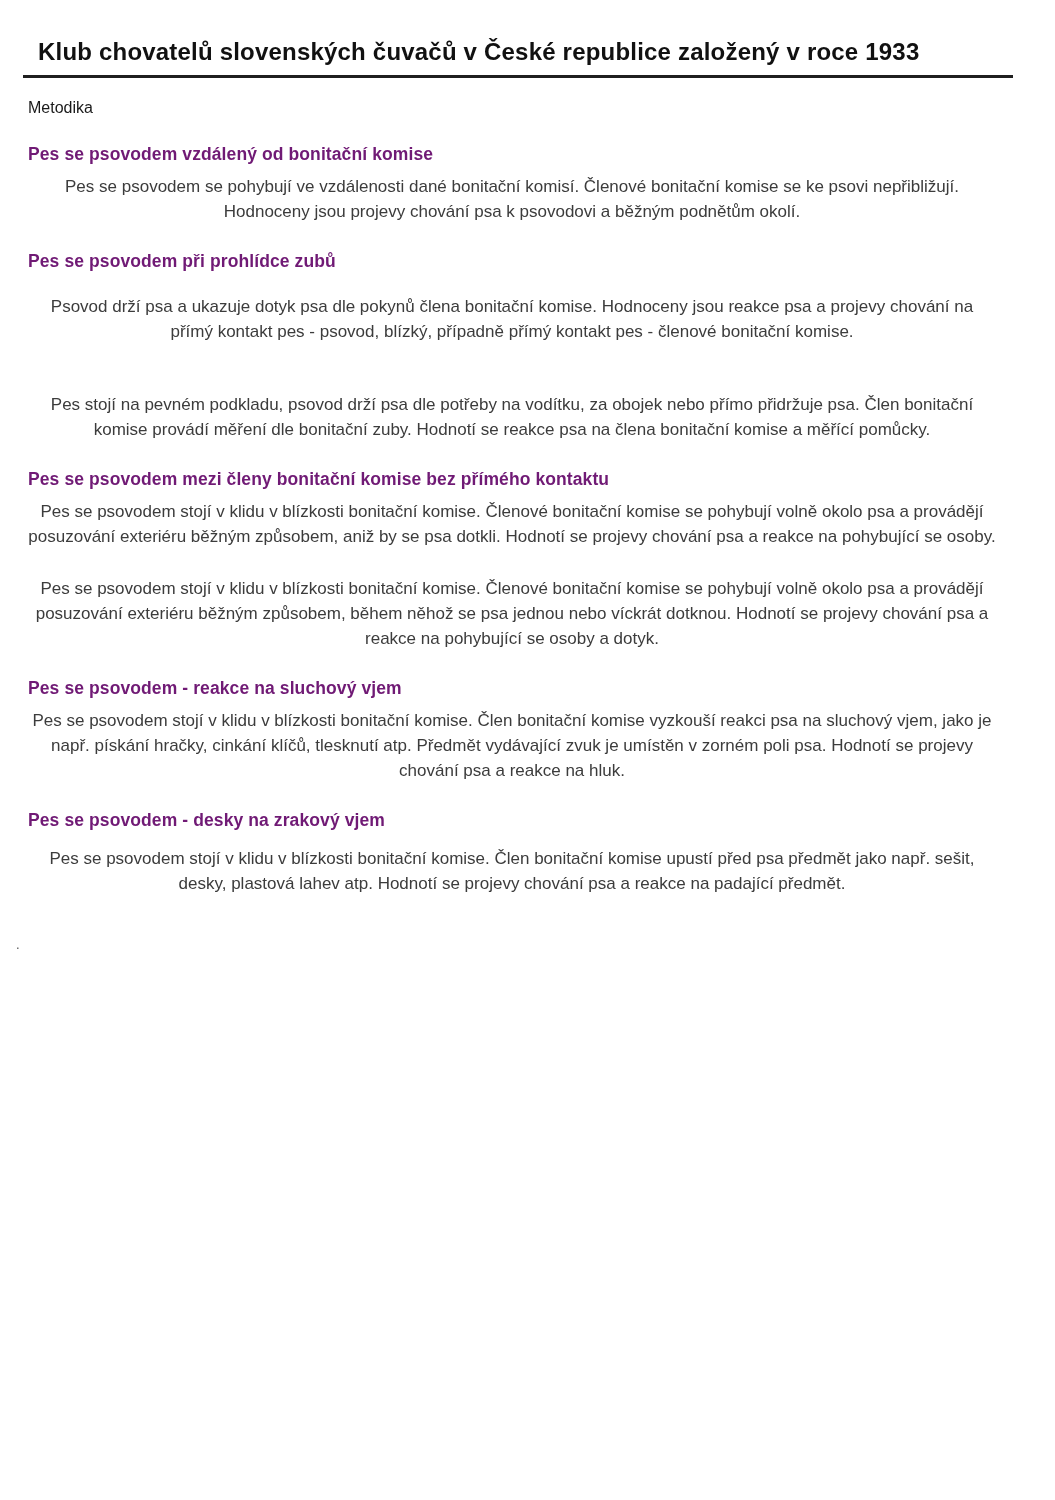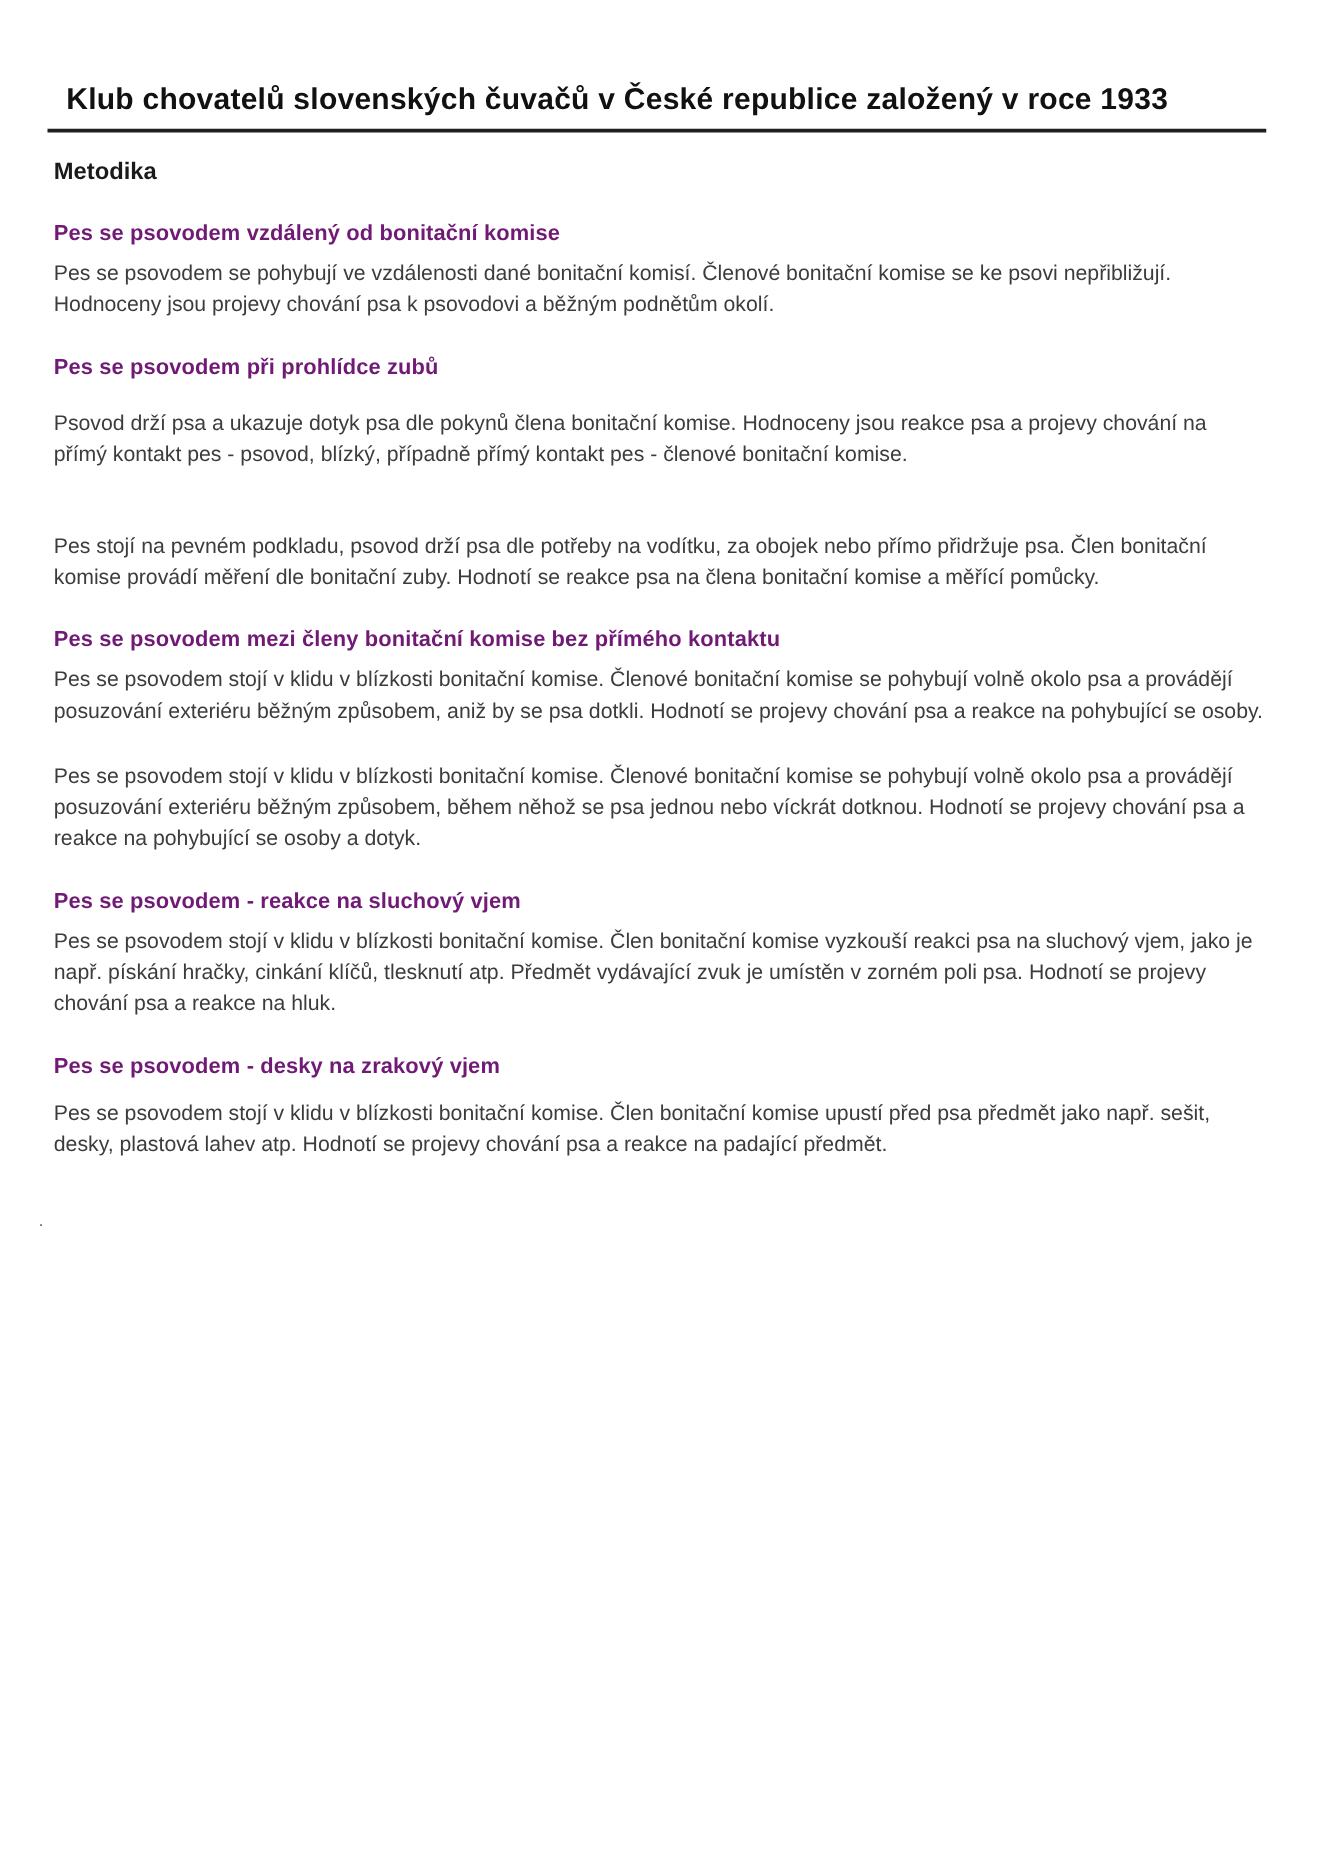--- a/index.html
+++ b/index.html
@@ -9,57 +9,57 @@
     background: #ffffff;
   }
   body {
     width: 1055px;
     height: 1500px;
     font-family: "Liberation Sans", "DejaVu Sans", sans-serif;
     color: #1a1a1a;
     overflow: hidden;
   }
   .page {
-    padding: 38px 42px 0 43px;
+    padding: 38px 42px 0 28px;
     width: 1055px;
-    margin-top: 28px;
   }
   .doc-title {
     font-size: 24px;
     font-weight: bold;
     letter-spacing: 0.2px;
     color: #111111;
     margin: 0 0 0 -5px;
     padding: 0 0 9px 15px;
     border-bottom: 3px solid #1f1f1f;
     white-space: nowrap;
   }
   .metodika {
     margin-top: 21px;
-    font-size: 19px;
-    font-weight: bold;
+    font-size: 16px;
+    font-weight: normal;
     color: #1a1a1a;
   }
   .section {
     margin-top: 27px;
     max-width: 968px;
   }
   .section.gap-lg { margin-top: 48px; }
   .section h2 {
     font-size: 17.5px;
     font-weight: bold;
     color: #701a75;
     margin: 0 0 9px 0;
     letter-spacing: 0.1px;
   }
   .section p {
     font-size: 17px;
     line-height: 25px;
     color: #3c3c3c;
     margin: 0;
+    text-align: center;
   }
   .section.body-gap p { margin-top: 22px; }
   .section.body-gap-sm p { margin-top: 15px; }
   .footer-dot {
     margin: 42px 0 0 -12px;
     font-size: 13px;
     color: #555555;
     line-height: 13px;
   }
 </style>

